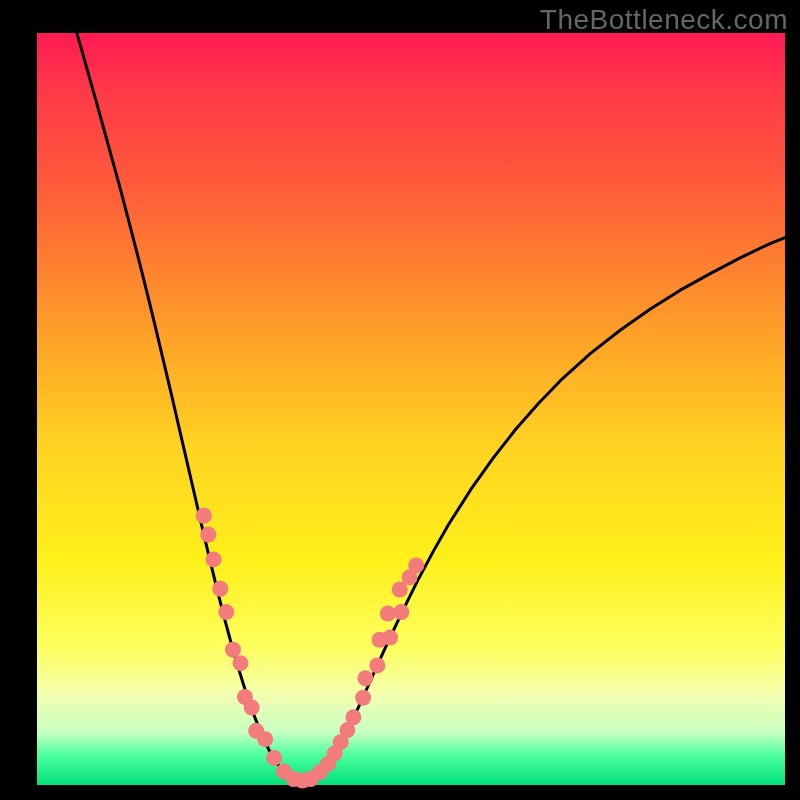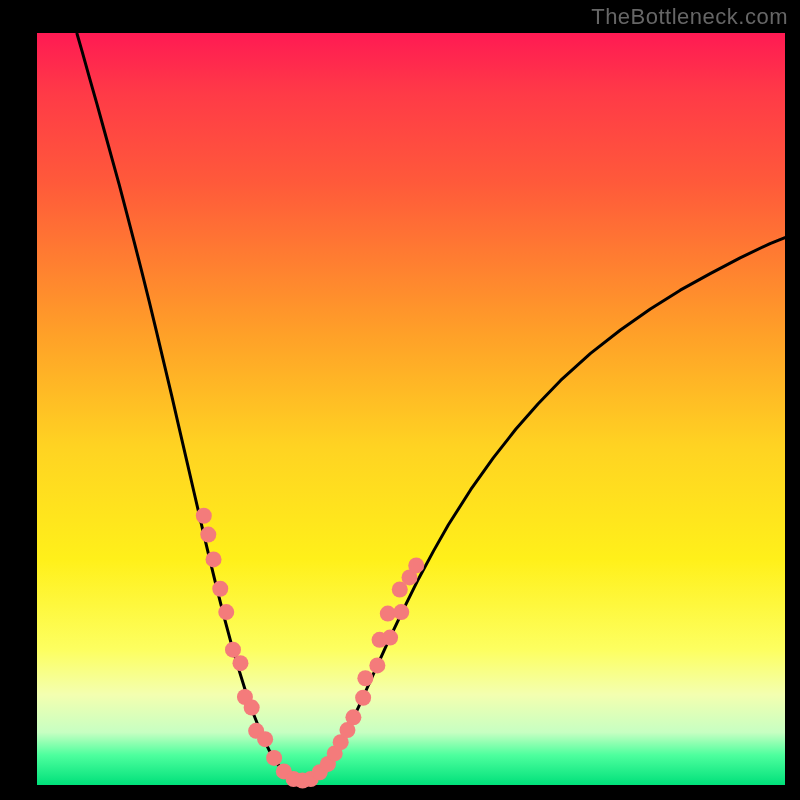--- a/index.html
+++ b/index.html
@@ -31,21 +31,21 @@
       #c7ffc2 93%,
       #4eff9e 96%,
       #00e07a 100%
     );
   }
   .watermark {
     position: absolute;
     top: 4px;
     right: 12px;
     color: #666;
-    font-size: 22px;
+    font-size: 28px;
     font-weight: 500;
     letter-spacing: 0.5px;
     user-select: none;
   }
   svg.overlay {
     position: absolute;
     left: 0;
     top: 0;
     width: 800px;
     height: 800px;

